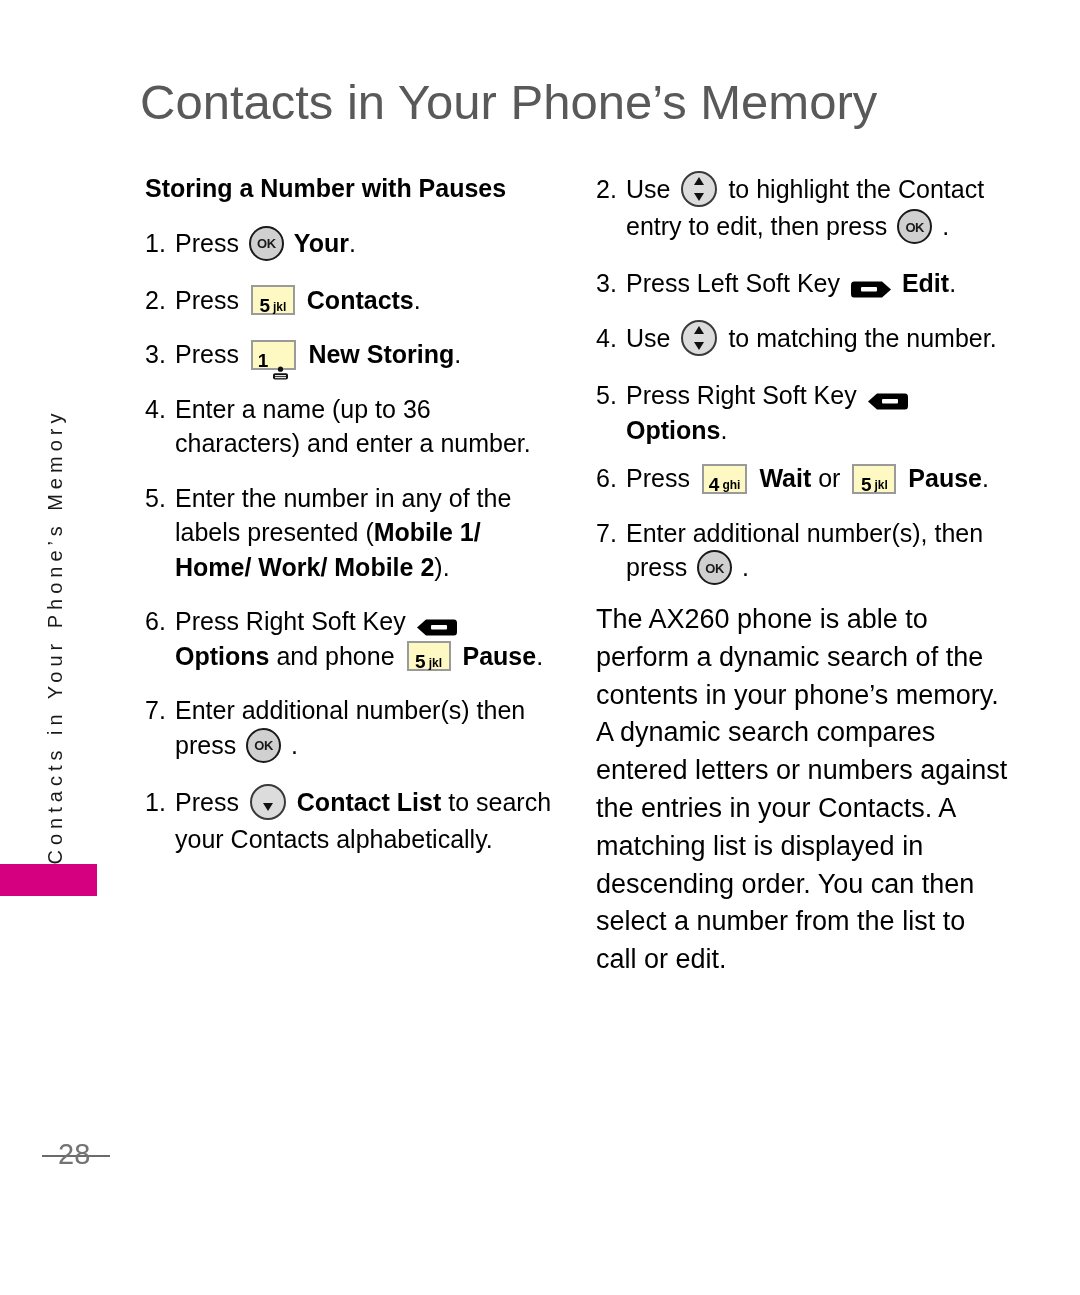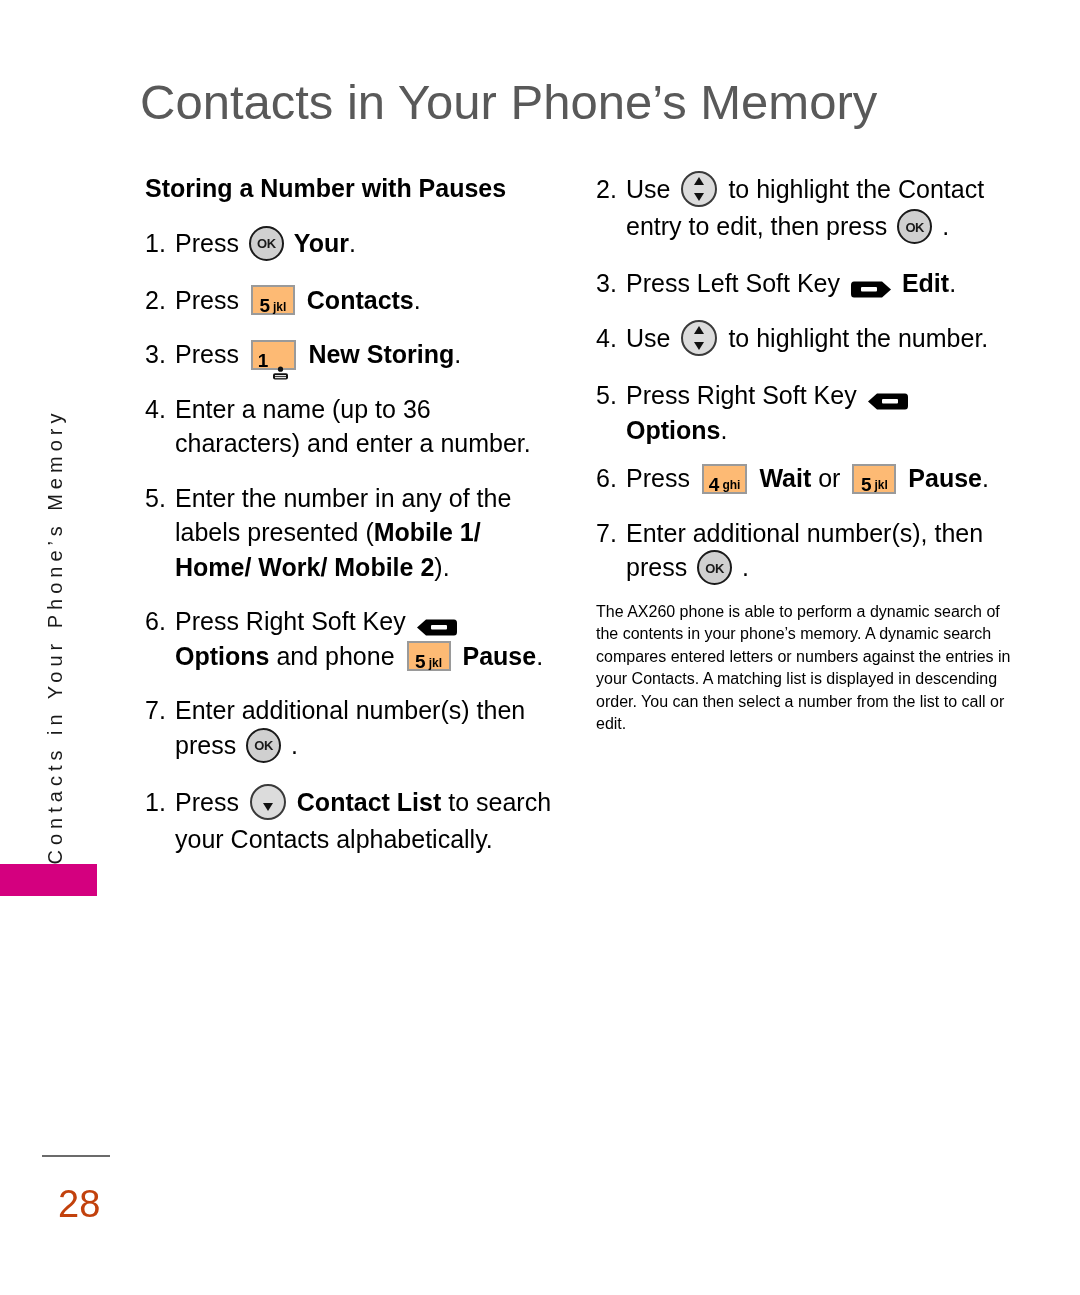--- a/index.html
+++ b/index.html
@@ -71,21 +71,21 @@
   }
   .step .num{
     flex:0 0 auto;
     min-width:30px;
     white-space:nowrap;
   }
   .step .body{flex:1 1 auto;}
   .tight{margin-bottom:14px;}
 
   .para{
-    font-size:16px;
+    font-size:27px;
     line-height:1.40;
     margin:0;
   }
 
   b, .b{font-weight:bold;}
 
   
   .ico{display:inline-block;vertical-align:middle;}
 
   
@@ -118,21 +118,21 @@
   .nav-key .ar{position:absolute;left:50%;transform:translateX(-50%);
      width:0;height:0;border-left:5px solid transparent;border-right:5px solid transparent;}
   .nav-key .up{top:4px;border-bottom:8px solid #111;}
   .nav-key .dn{bottom:4px;border-top:8px solid #111;}
   .nav-key.only-dn .dn{bottom:7px;}
 
   
   .pad-key{
     display:inline-block;vertical-align:middle;
     min-width:44px;height:30px;
-    background:#fdba74;
+    background:#fef9c3;
     border:2px solid #9a9a9a;
     box-sizing:border-box;
     margin:0 5px;
     top:-2px;position:relative;
     padding:0 5px;
     white-space:nowrap;
     text-align:center;
   }
   .pad-key .d{
     font-size:19px;font-weight:bold;color:#000;
@@ -268,21 +268,21 @@
             </svg></span>
         <b>Edit</b><span>.</span>
       </span>
     </div>
 
     <div class="step">
       <span class="num">4.</span>
       <span class="body">
         <span>Use</span>
         <span class="ico nav-key"><i class="ar up"></i><i class="ar dn"></i></span>
-        <span>to highlight the number.</span>
+        <span>to matching the number.</span>
       </span>
     </div>
 
     <div class="step tight">
       <span class="num">5.</span>
       <span class="body">
         <span>Press Right Soft Key</span>
         <span class="ico soft"><svg viewBox="0 0 40 19" width="40" height="19">
               <path d="M0 9.5 L9 1.5 L37 1.5 Q40 1.5 40 5 L40 14 Q40 17.5 37 17.5 L9 17.5 Z" fill="#000"></path>
               <rect x="14" y="7" width="16" height="4.5" rx="1" fill="#fff"></rect>
@@ -310,15 +310,15 @@
         <span>.</span>
       </span>
     </div>
 
 
     <p class="para">The AX260 phone is able to perform a dynamic search of the contents in your phone’s memory. A dynamic search compares entered letters or numbers against the entries in your Contacts. A matching list is displayed in descending order. You can then select a number from the list to call or edit.</p>
 
   </div>
 
   <div style="position:absolute;left:42px;top:1155px;width:68px;height:2px;background:#6b6b6b;"></div>
-  <div style="position:absolute;left:58px;top:1183px;font-size:38px;color:#c2410c;">28</div>
+  <div style="position:absolute;left:58px;top:1138px;font-size:29px;color:#737373;">28</div>
 
 </div>
 
 </body></html>

